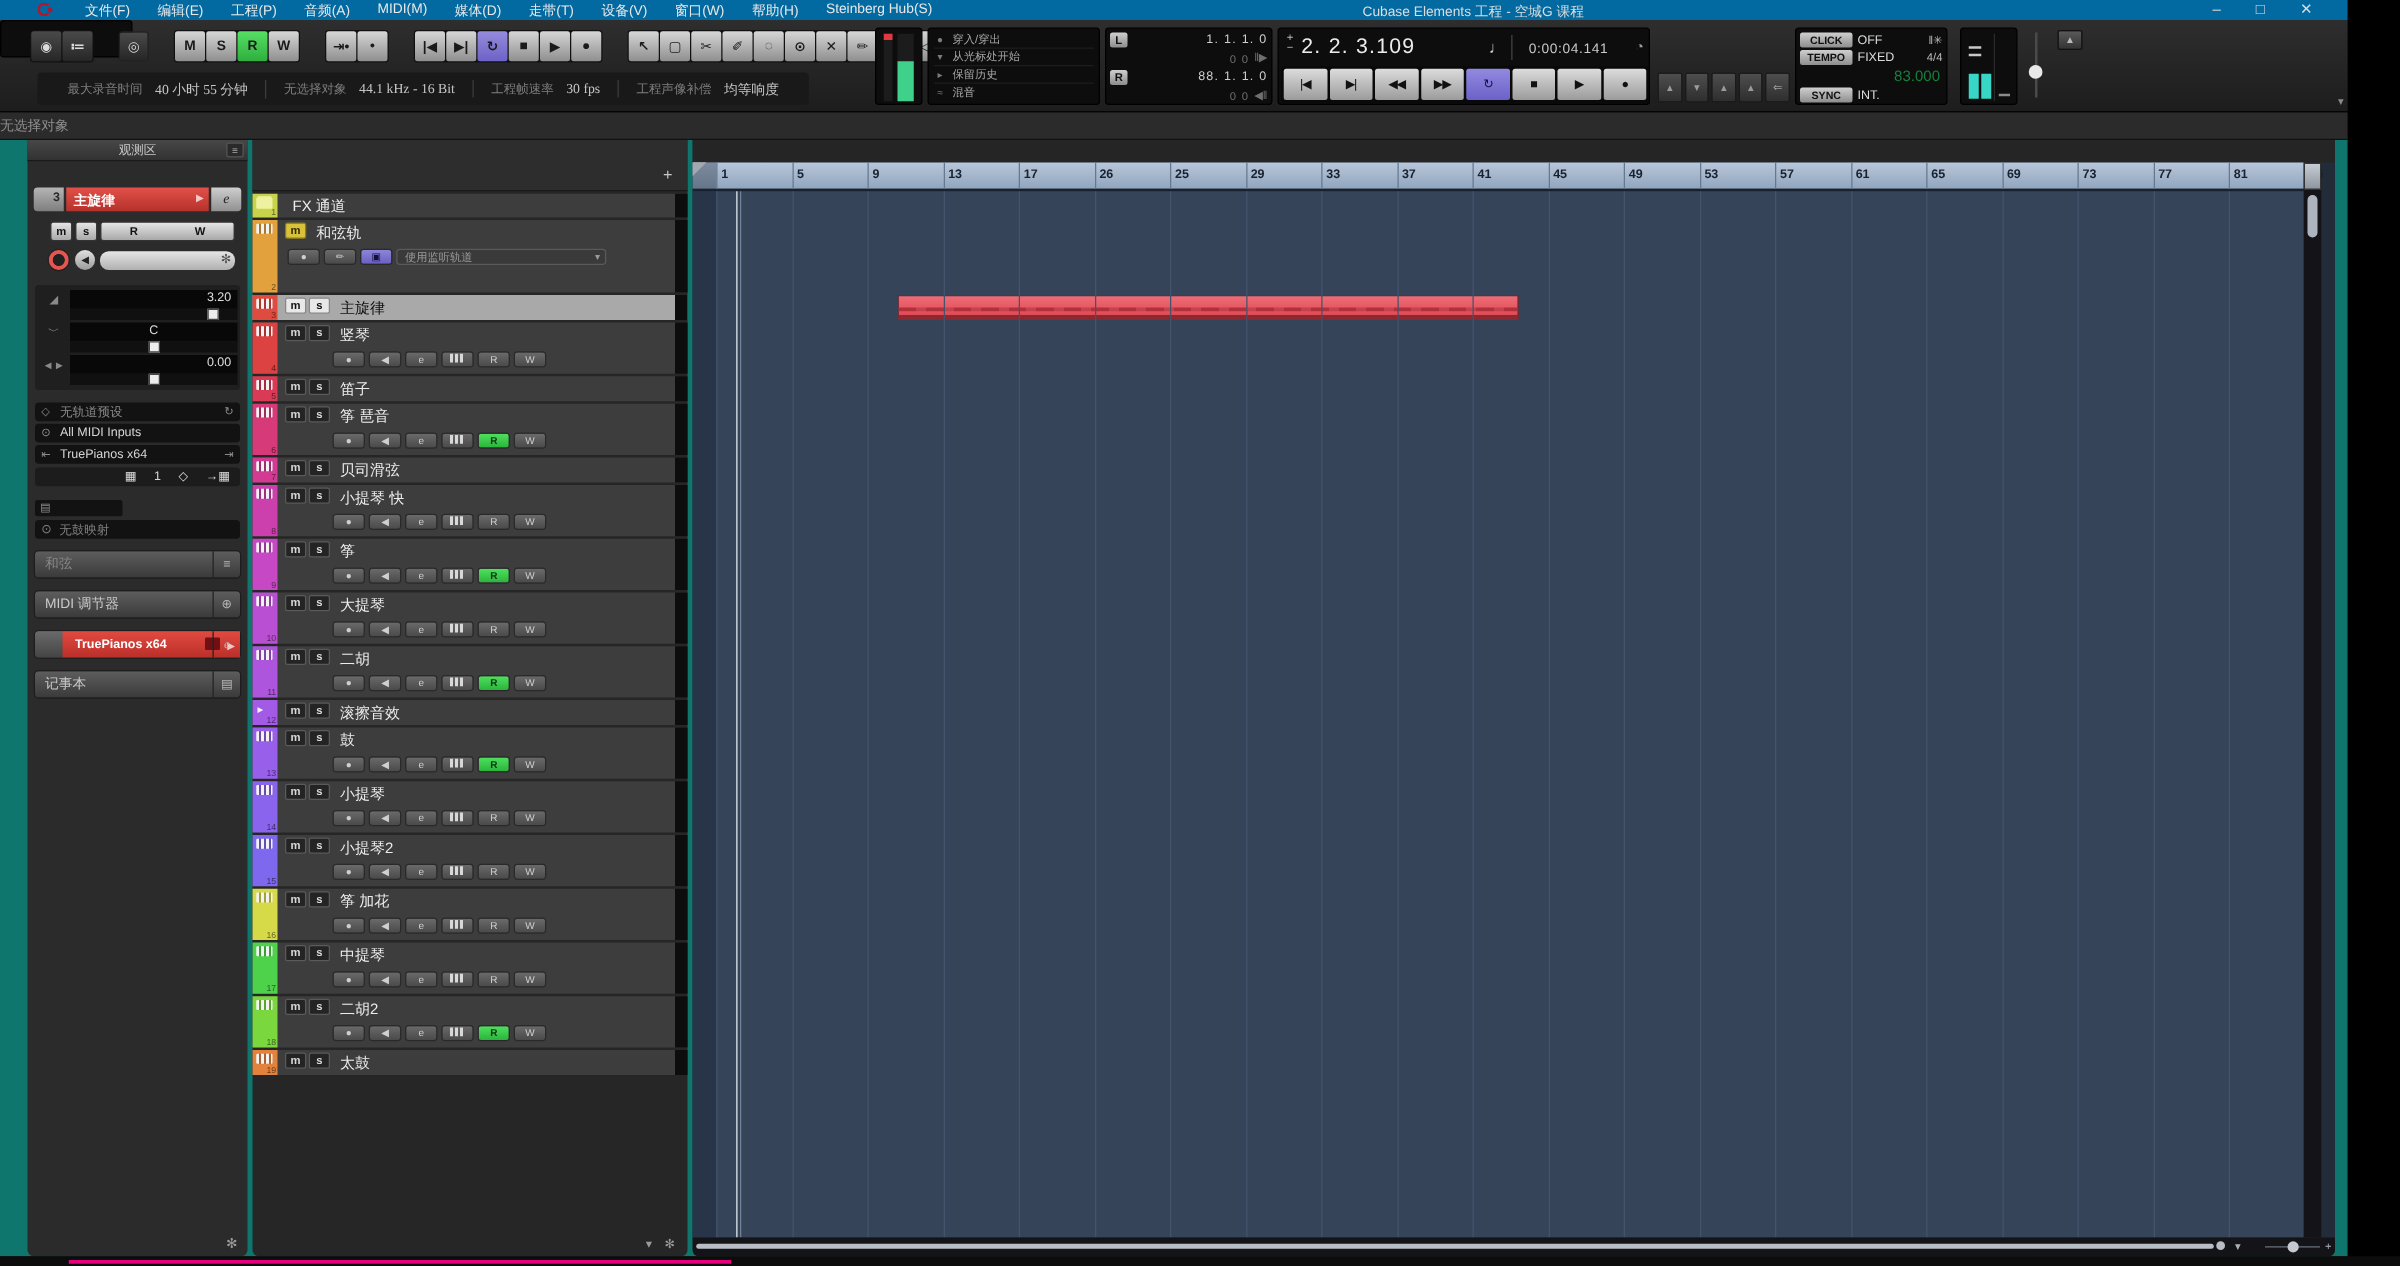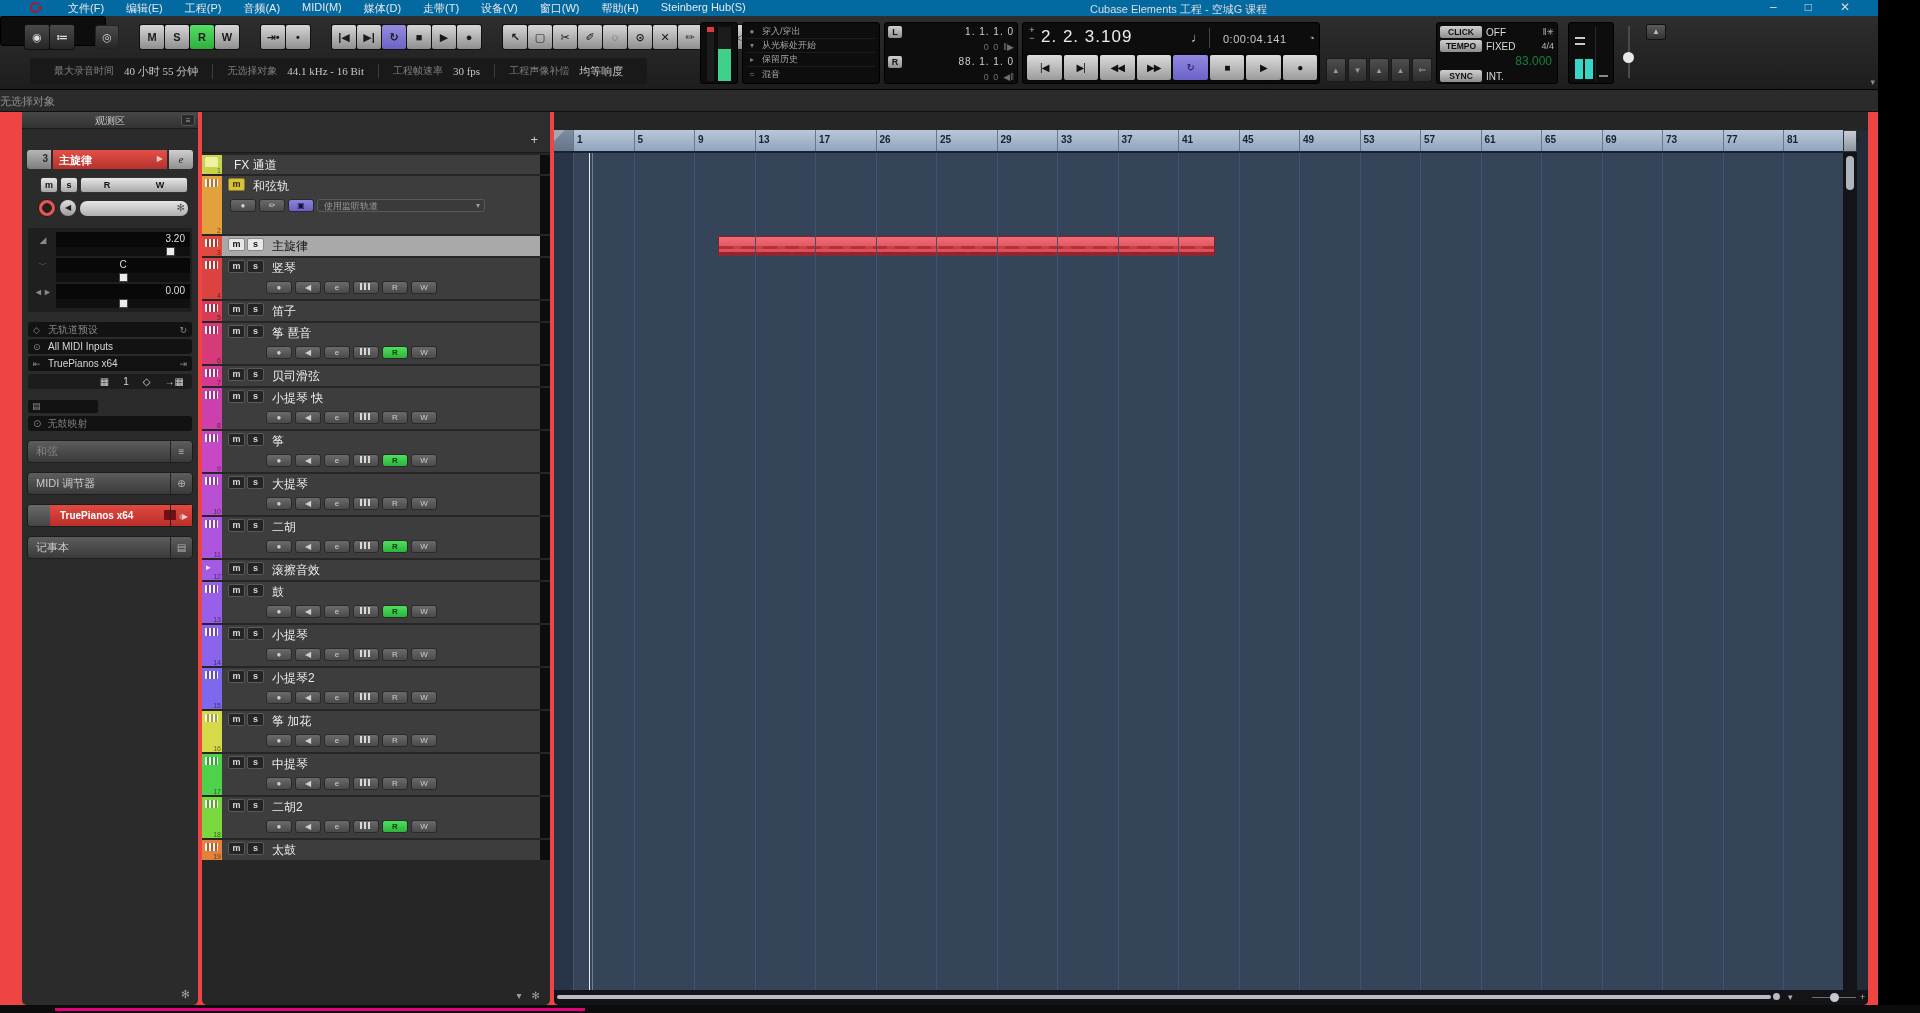--- a/index.html
+++ b/index.html
@@ -76,21 +76,21 @@
   #tp-meters2 .tickb { position:absolute; right:5px; bottom:6px; width:9px; height:2px; background:#8a8a8a; }
   #tp-fader { position:absolute; left:1620px; top:8px; width:18px; height:58px; }
   #tp-fader .track { position:absolute; left:8px; top:2px; width:2px; height:52px; background:#4a4a4a; }
   #tp-fader .knob { position:absolute; left:3px; top:28px; width:11px; height:11px; background:#e8e8e8; border-radius:50%; }
   #tp-up { position:absolute; left:1646px; top:8px; width:20px; height:16px; background:linear-gradient(#5a5a5a,#333); border:1px solid #111; border-radius:2px; color:#bbb; font-size:8px; text-align:center; line-height:14px; }
 
   
   #infoline { position:absolute; left:0; top:90px; width:1878px; height:22px; background:#2b2b2b; border-bottom:1px solid #111; color:#8f8f8f; font-size:11px; line-height:22px; }
 
   
-  #main { position:absolute; left:0; top:112px; width:1878px; height:893px; background:#ef4444; }
+  #main { position:absolute; left:0; top:112px; width:1878px; height:893px; background:#0f766e; }
 
   
   #inspector { position:absolute; left:22px; top:0; width:176px; height:893px; background:#2b2b2b; border-radius:0 0 5px 5px; }
   .insp-header { position:relative; height:17px; background:linear-gradient(#474747,#323232); border-bottom:1px solid #1a1a1a; text-align:center; font-size:10px; color:#c9c9c9; line-height:17px; }
   .insp-header .hico { position:absolute; right:3px; top:2px; width:14px; height:12px; background:#2a2a2a; border:1px solid #555; border-radius:2px; color:#aaa; font-size:8px; line-height:11px; text-align:center; }
   .insp-track { display:flex; gap:2px; margin:21px 5px 0; height:19px; }
   .itn { width:24px; background:linear-gradient(#b5b5b5,#7e7e7e); border-radius:3px 0 0 3px; color:#2a2a2a; font-size:10px; font-weight:bold; text-align:right; padding:3px 3px 0 0; }
   .itname { flex:1; background:linear-gradient(#e25048,#b5322c); color:#fff; font-size:11px; font-weight:bold; padding:3px 0 0 6px; position:relative; }
   .itname .arr { position:absolute; right:4px; top:4px; font-size:8px; color:#f5c8c8; }
   .ite { width:24px; background:linear-gradient(#cfcfcf,#909090); border-radius:0 3px 3px 0; color:#222; font-style:italic; font-size:11px; text-align:center; line-height:18px; font-family:"Liberation Serif",serif; }

